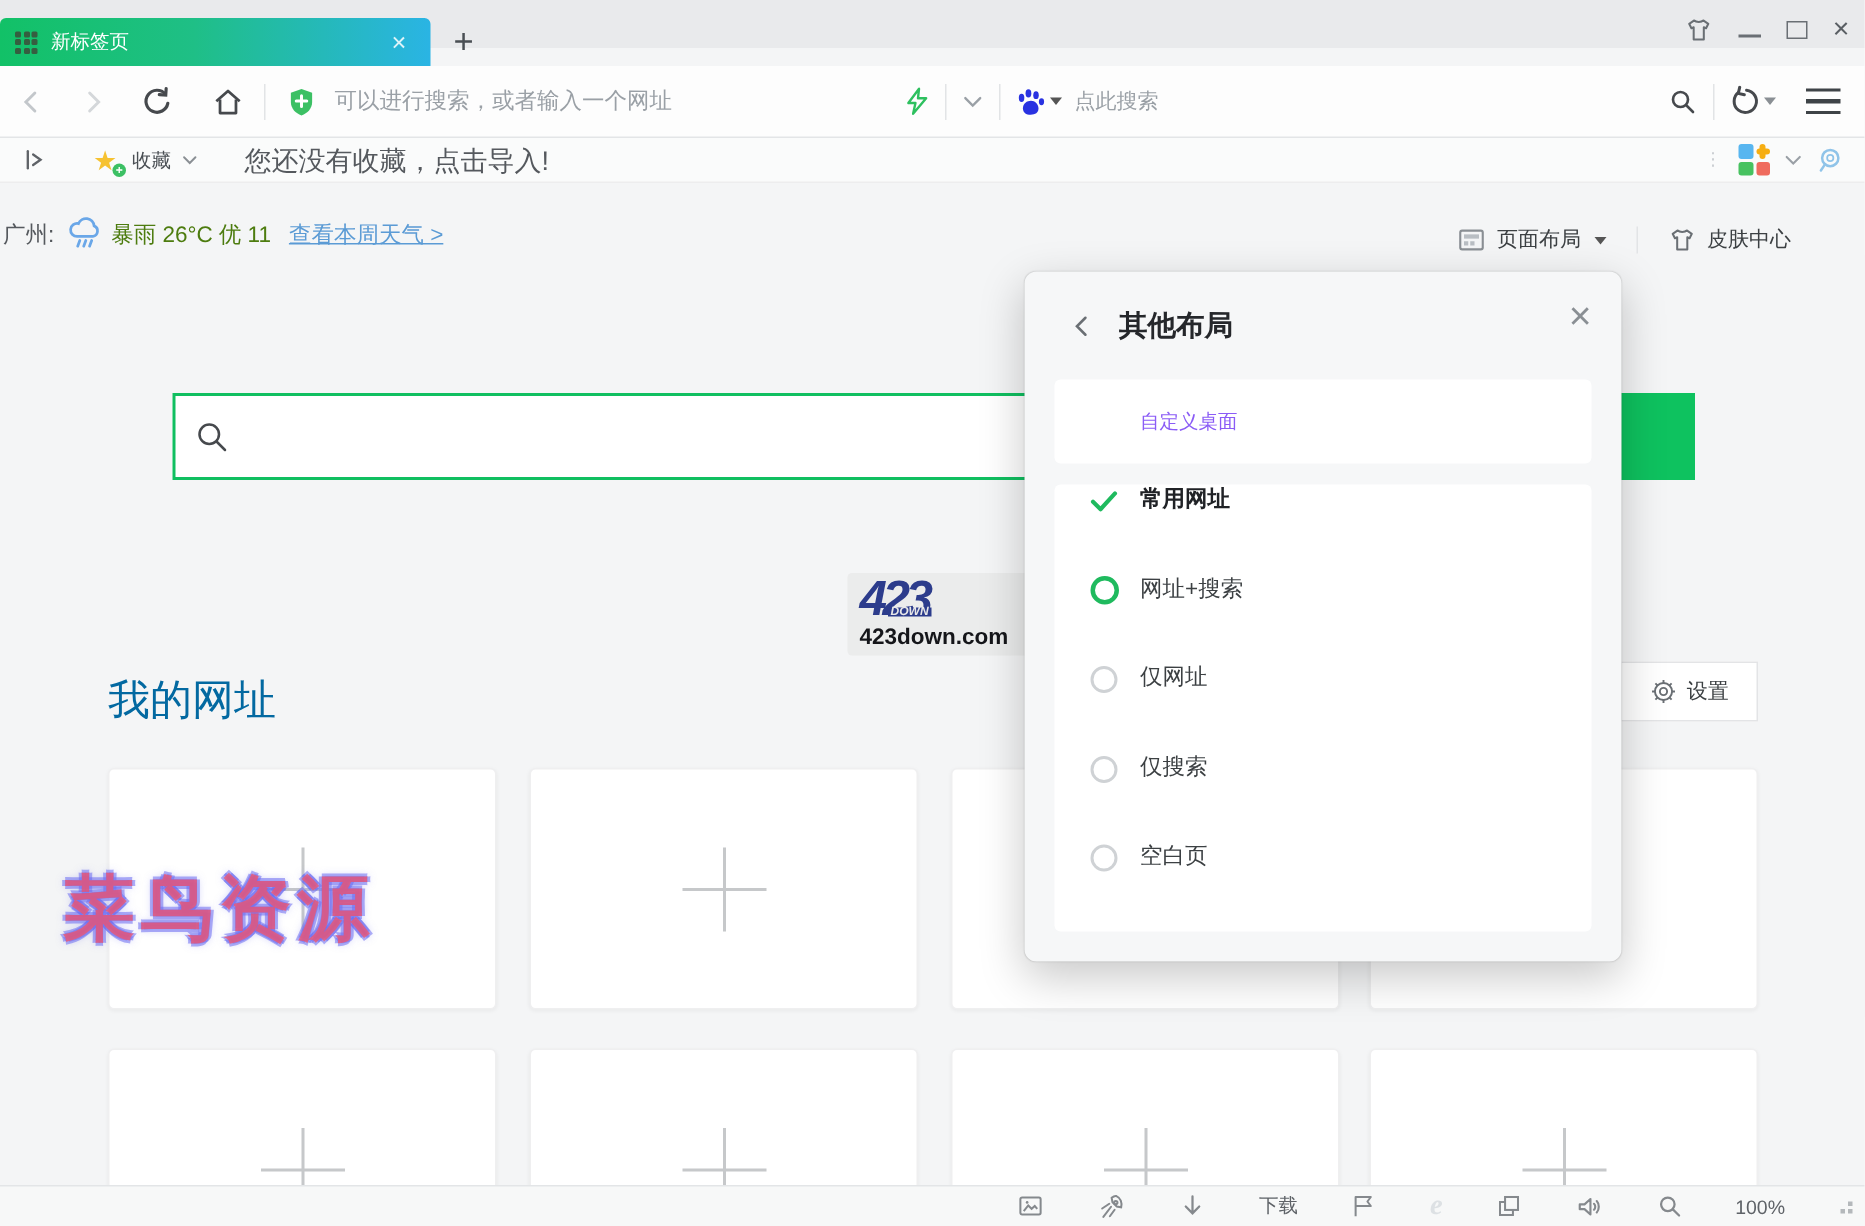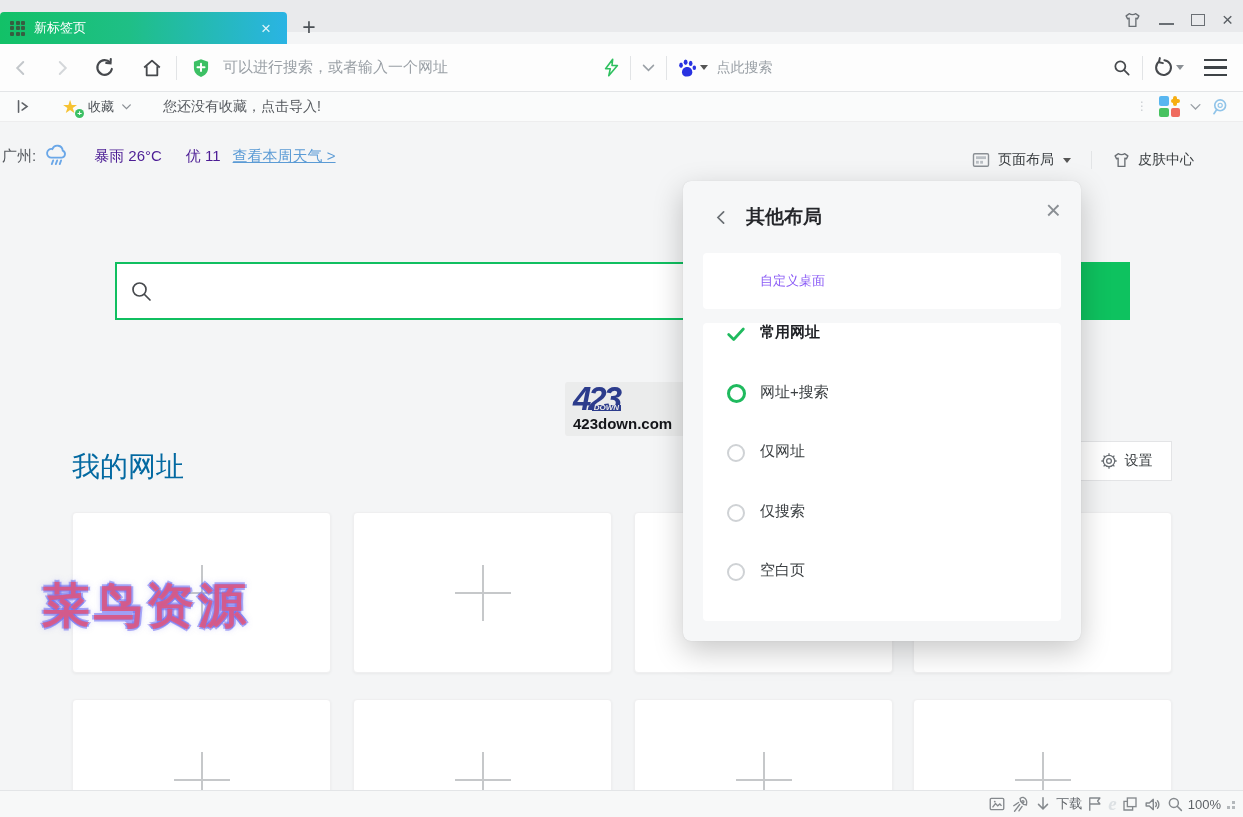--- a/index.html
+++ b/index.html
@@ -31,36 +31,36 @@
   .srch-placeholder { color:#9aa0a6; font-size:14px; margin-left:8px; white-space:nowrap; }
   .burger { width:23px; height:17px; border-top:2.6px solid #3e4347; border-bottom:2.6px solid #3e4347; position:relative; }
   .burger::after { content:''; position:absolute; left:0; right:0; top:50%; margin-top:-1.3px; height:2.6px; background:#3e4347; }
 
   
   .bookbar { position:absolute; top:92px; left:0; right:0; height:30px; background:#fafbfb; border-bottom:1px solid #ededee; display:flex; align-items:center; }
   .star-wrap { position:relative; width:20px; height:20px; }
   .star { color:#f6c231; font-size:18px; line-height:20px; }
   .star-plus { position:absolute; right:-2px; bottom:-1px; width:9px; height:9px; background:#3cc064; border-radius:50%; color:#fff; font-size:8px; line-height:9px; text-align:center; font-weight:bold; }
   .bk-label { font-size:13px; color:#4a4f54; margin-left:6px; }
-  .bk-hint { font-size:14px; color:#55595e; }
+  .bk-hint { font-size:18px; color:#55595e; }
   .dots-v { color:#c9cdd1; font-size:12px; letter-spacing:1px; line-height:7px; text-align:center; }
   .cgrid { width:21px; height:21px; display:grid; grid-template-columns:1fr 1fr; grid-template-rows:1fr 1fr; gap:2px; }
   .cgrid .c1 { background:#58b6f0; border-radius:2px; }
   .cgrid .c2 { position:relative; }
   .cgrid .c2::before,.cgrid .c2::after { content:''; position:absolute; background:#f6ae12; border-radius:2px; }
   .cgrid .c2::before { left:50%; top:0; bottom:0; width:4px; margin-left:-2px; }
   .cgrid .c2::after { top:50%; left:0; right:0; height:4px; margin-top:-2px; }
   .cgrid .c3 { background:#47c260; border-radius:2px; }
   .cgrid .c4 { background:#ef6b5e; border-radius:2px; }
 
   
   .content { position:absolute; top:122px; left:0; right:0; height:668px; background:#f4f5f6; overflow:hidden; }
   .weather { position:absolute; left:2px; top:21px; display:flex; align-items:center; font-size:15px; color:#55595e; }
   .weather .city { color:#55595e; }
-  .weather .cond, .weather .air { margin-left:24px; color:#4c1d95; }
+  .weather .cond, .weather .air { margin-left:4px; color:#4d7c0f; }
   .weather-link { margin-left:12px; color:#5b9bd5; text-decoration:underline; font-size:15px; }
   .top-actions { position:absolute; right:43px; top:24px; display:flex; align-items:center; }
   .act-btn { display:flex; align-items:center; gap:7px; font-size:14px; color:#3c4043; padding:4px 6px; }
   .caret-dn { width:0; height:0; border-left:4px solid transparent; border-right:4px solid transparent; border-top:5px solid #555; margin-left:2px; }
 
   .search-row { position:absolute; left:115px; top:140px; height:58px; display:flex; }
   .search-box { width:917px; height:58px; background:#fff; border:2px solid #10bf60; display:flex; align-items:center; padding-left:12px; }
   .search-btn { width:98px; height:58px; background:#0ec25f; border:none; }
 
   .logo423 { position:absolute; left:565px; top:260px; width:128px; padding:3px 8px 4px; background:rgba(228,228,228,.55); border-radius:3px; text-align:left; }
@@ -88,21 +88,21 @@
   .pp-custom { top:72px; height:56px; display:flex; align-items:center; padding-left:57px; font-size:13px; color:#8b5cf6; }
   .pp-options { top:142px; height:298px; display:flex; flex-direction:column; }
   .pp-row { flex:1; display:flex; align-items:flex-start; padding-left:22px; }
   .pp-ico { width:22px; height:22px; flex:none; display:flex; align-items:center; justify-content:center; }
   .pp-label { margin-left:13px; font-size:15px; color:#3c4043; }
   .pp-row.checked .pp-label { font-weight:bold; color:#202226; }
   .radio { width:18px; height:18px; border-radius:50%; border:2px solid #cfd2d5; background:#fff; }
   .radio.on { width:19px; height:19px; border:3.5px solid #1fba5e; }
 
   
-  .statusbar { position:absolute; left:0; right:0; bottom:0; height:27px; background:#f7f8f8; border-top:1px solid #e3e5e7; display:flex; align-items:center; justify-content:flex-end; gap:4px; padding-right:8px; z-index:70; color:#85898d; }
+  .statusbar { position:absolute; left:0; right:0; bottom:0; height:27px; background:#f7f8f8; border-top:1px solid #e3e5e7; display:flex; align-items:center; justify-content:flex-end; gap:35px; padding-right:8px; z-index:70; color:#85898d; }
   .sb-text { font-size:13px; color:#5f6368; }
   .sb-e { font-family:"Liberation Serif",serif; font-style:italic; font-weight:bold; font-size:19px; color:#dde1e4; }
   .grip { width:10px; height:10px; position:relative; }
   .grip::before { content:''; position:absolute; right:0; bottom:0; width:3px; height:3px; background:#b4b8bb; box-shadow:-5px 0 0 #b4b8bb, 0 -5px 0 #b4b8bb; }
   svg { display:block; }
 </style>
 </head>
 <body>
 
 <div class="window">

